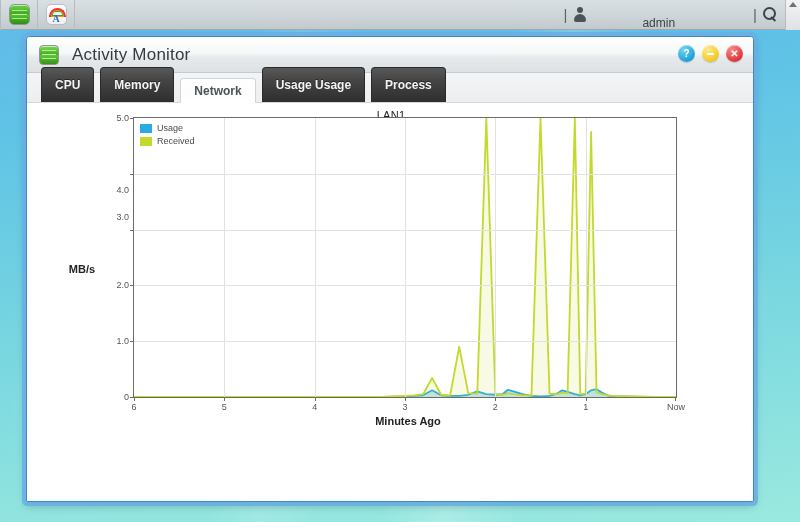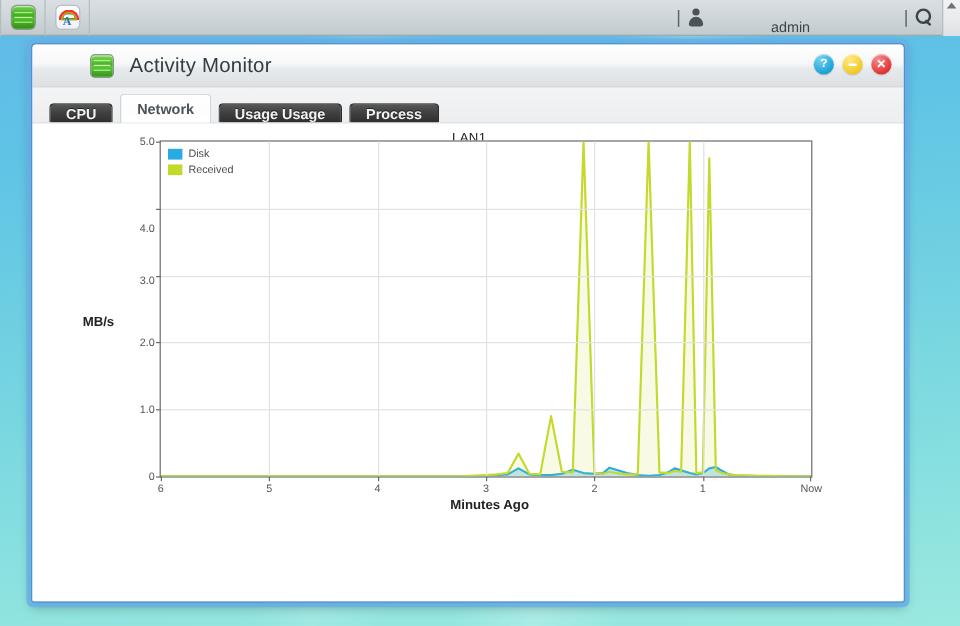--- a/index.html
+++ b/index.html
@@ -121,21 +121,21 @@
     border: 1px solid #3f88c5;
     border-radius: 4px 4px 2px 2px;
     box-shadow: 0 0 0 4px rgba(104,175,230,.85), 0 3px 10px rgba(0,0,0,.28);
     overflow: hidden;
     z-index: 20;
   }
   #titlebar {
     position: relative; height: 36px;
     background: linear-gradient(180deg,#ffffff 0%, #f6f7f8 46%, #e7eaec 58%, #dde1e4 100%);
     border-bottom: 1px solid #c5cace;
-    display: flex; align-items: center; padding-left: 36px;
+    display: flex; align-items: center;
   }
   #win-icon {
     width: 20px; height: 20px; margin-left: 12px; border-radius: 4px;
     background: linear-gradient(180deg,#7cd85a 0%, #45ad23 48%, #5ec63a 52%, #349418 100%);
     border: 1px solid #8b9a87;
     box-shadow: inset 0 1px 0 rgba(255,255,255,.6);
     position: relative; overflow: hidden;
   }
   #win-icon:after {
     content: "";
@@ -163,21 +163,21 @@
   .winbtn.min span { display:block; width: 7px; height: 2px; background: #fff; border-radius: 1px; }
 
   
   #tabstrip {
     position: relative; height: 30px;
     background: linear-gradient(180deg,#f3f4f5 0%, #eceeef 100%);
     display: flex; align-items: flex-end; padding-left: 14px;
     border-bottom: 1px solid #d3d7da;
   }
   .tab {
-    height: 16px; margin-right: 6px; padding: 0 13px;
+    height: 35px; margin-right: 6px; padding: 0 13px;
     display: flex; align-items: center; justify-content: center;
     font-size: 12px; font-weight: bold;
     border-radius: 4px 4px 0 0;
     cursor: pointer; white-space: nowrap;
     color: #f3f4f5;
     background: linear-gradient(180deg,#585858 0%, #434343 40%, #2e2e2e 100%);
     border: 1px solid #2a2a2a; border-bottom: none;
     text-shadow: 0 -1px 0 rgba(0,0,0,.5);
   }
   .tab.active {
@@ -291,58 +291,59 @@
         <div class="winbtn help">?</div>
         <div class="winbtn min">
             <span></span>
           </div>
         <div class="winbtn close">✕</div>
       </div>
     </div>
 
     <div id="tabstrip">
       <div class="tab">CPU</div>
+      <div class="tab">Memory</div>
       <div class="tab active">Network</div>
       <div class="tab">Usage Usage</div>
       <div class="tab">Process</div>
     </div>
 
     <div id="content">
       <div id="chart-title">LAN1</div>
       <div id="ylabel">MB/s</div>
       <div id="xlabel">Minutes Ago</div>
 
       <div id="plotbox">
         <svg id="plotsvg" width="542" height="279" viewBox="0 0 542 279">
             <polygon points="0.00,279 0.00,279.00 22.58,279.00 45.17,279.00 67.75,279.00 90.33,279.00 112.92,279.00 135.50,279.00 158.08,279.00 180.67,279.00 203.25,279.00 225.83,279.00 248.42,279.00 271.00,278.44 280.03,277.88 289.07,277.33 298.10,272.30 307.13,277.33 316.17,277.88 325.20,277.88 334.23,276.77 343.27,273.42 352.30,276.21 361.33,276.77 368.56,276.21 373.98,271.75 379.40,273.42 388.43,276.21 397.47,277.88 406.50,278.44 415.53,277.88 422.76,275.65 428.18,272.30 433.60,273.98 440.83,276.21 446.25,277.33 451.67,276.21 457.09,272.30 462.51,271.19 467.93,274.54 473.35,277.33 478.77,278.44 492.32,278.44 505.87,279.00 519.42,279.00 532.97,279.00 542.00,279.00 542.00,279" fill="#29abe2" fill-opacity="0.30"></polygon>
             <polyline points="0.00,279.00 22.58,279.00 45.17,279.00 67.75,279.00 90.33,279.00 112.92,279.00 135.50,279.00 158.08,279.00 180.67,279.00 203.25,279.00 225.83,279.00 248.42,279.00 271.00,278.44 280.03,277.88 289.07,277.33 298.10,272.30 307.13,277.33 316.17,277.88 325.20,277.88 334.23,276.77 343.27,273.42 352.30,276.21 361.33,276.77 368.56,276.21 373.98,271.75 379.40,273.42 388.43,276.21 397.47,277.88 406.50,278.44 415.53,277.88 422.76,275.65 428.18,272.30 433.60,273.98 440.83,276.21 446.25,277.33 451.67,276.21 457.09,272.30 462.51,271.19 467.93,274.54 473.35,277.33 478.77,278.44 492.32,278.44 505.87,279.00 519.42,279.00 532.97,279.00 542.00,279.00" fill="none" stroke="#29abe2" stroke-width="1.8" stroke-linejoin="round"></polyline>
             <polygon points="0.00,279 0.00,279.00 22.58,279.00 45.17,279.00 67.75,279.00 90.33,279.00 112.92,279.00 135.50,279.00 158.08,279.00 180.67,279.00 203.25,279.00 225.83,279.00 248.42,279.00 271.00,277.88 280.03,277.33 289.07,276.21 298.10,260.03 307.13,276.77 316.17,277.33 325.20,228.78 334.23,275.09 343.27,275.65 352.30,0.00 361.33,276.21 368.56,276.77 373.98,275.09 379.40,276.21 388.43,277.33 397.47,277.33 406.50,0.00 415.53,275.65 422.76,276.21 428.18,274.54 433.60,275.09 440.83,0.00 446.25,276.21 451.67,275.65 457.09,13.95 462.51,273.98 467.93,276.21 473.35,277.33 478.77,277.88 492.32,278.44 505.87,278.44 519.42,279.00 532.97,279.00 542.00,279.00 542.00,279" fill="#c3d92b" fill-opacity="0.12"></polygon>
             <polyline points="0.00,279.00 22.58,279.00 45.17,279.00 67.75,279.00 90.33,279.00 112.92,279.00 135.50,279.00 158.08,279.00 180.67,279.00 203.25,279.00 225.83,279.00 248.42,279.00 271.00,277.88 280.03,277.33 289.07,276.21 298.10,260.03 307.13,276.77 316.17,277.33 325.20,228.78 334.23,275.09 343.27,275.65 352.30,0.00 361.33,276.21 368.56,276.77 373.98,275.09 379.40,276.21 388.43,277.33 397.47,277.33 406.50,0.00 415.53,275.65 422.76,276.21 428.18,274.54 433.60,275.09 440.83,0.00 446.25,276.21 451.67,275.65 457.09,13.95 462.51,273.98 467.93,276.21 473.35,277.33 478.77,277.88 492.32,278.44 505.87,278.44 519.42,279.00 532.97,279.00 542.00,279.00" fill="none" stroke="#c3d92b" stroke-width="1.8" stroke-linejoin="round"></polyline>
           </svg>
         <div id="legend">
           <div class="legrow">
             <span class="legsw" style="background: rgb(41, 171, 226);"></span>
-            <span>Disk</span>
+            <span>Usage</span>
           </div>
           <div class="legrow">
             <span class="legsw" style="background: rgb(195, 217, 43);"></span>
             <span>Received</span>
           </div>
         </div>
       <div class="ytickmark" style="top: 279px;"></div>
           <div class="ytick" style="top: 279px;">0</div>
           <div class="gridh" style="top: 223.2px;"></div>
           <div class="ytickmark" style="top: 223.2px;"></div>
           <div class="ytick" style="top: 223.2px;">1.0</div>
           <div class="gridh" style="top: 167.4px;"></div>
           <div class="ytickmark" style="top: 167.4px;"></div>
           <div class="ytick" style="top: 167.4px;">2.0</div>
           <div class="gridh" style="top: 111.6px;"></div>
           <div class="ytickmark" style="top: 111.6px;"></div>
-          <div class="ytick" style="top: 116px;">3.0</div>
+          <div class="ytick" style="top: 99px;">3.0</div>
           <div class="gridh" style="top: 55.8px;"></div>
           <div class="ytickmark" style="top: 55.8px;"></div>
           <div class="ytick" style="top: 72px;">4.0</div>
           <div class="ytickmark" style="top: 0px;"></div>
           <div class="ytick" style="top: 0px;">5.0</div>
           <div class="xtickmark" style="left: 0px;"></div>
           <div class="xtick" style="left: 0px;">6</div>
           <div class="gridv" style="left: 90.3333px;"></div>
           <div class="xtickmark" style="left: 90.3333px;"></div>
           <div class="xtick" style="left: 90.3333px;">5</div>

